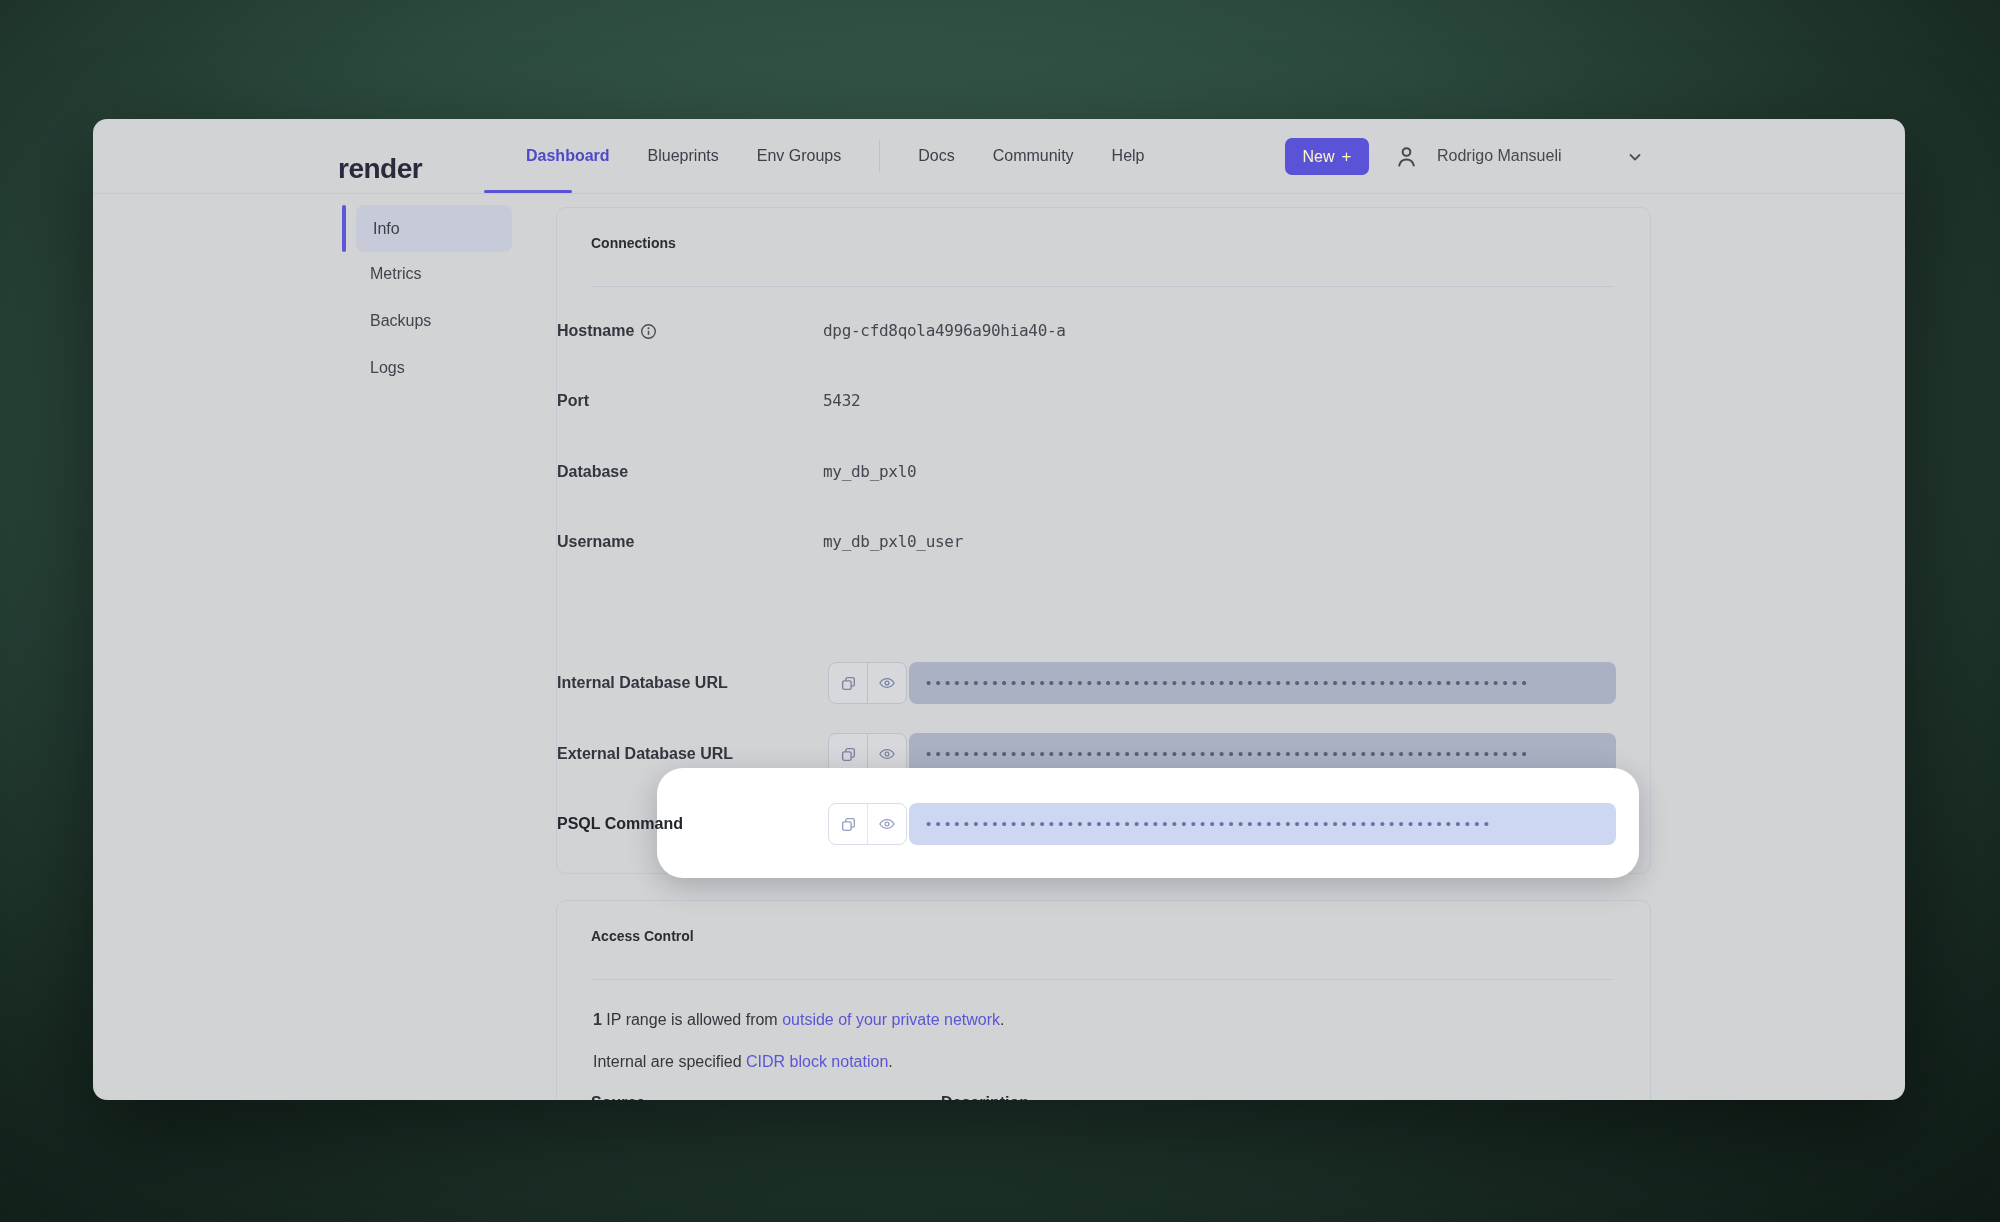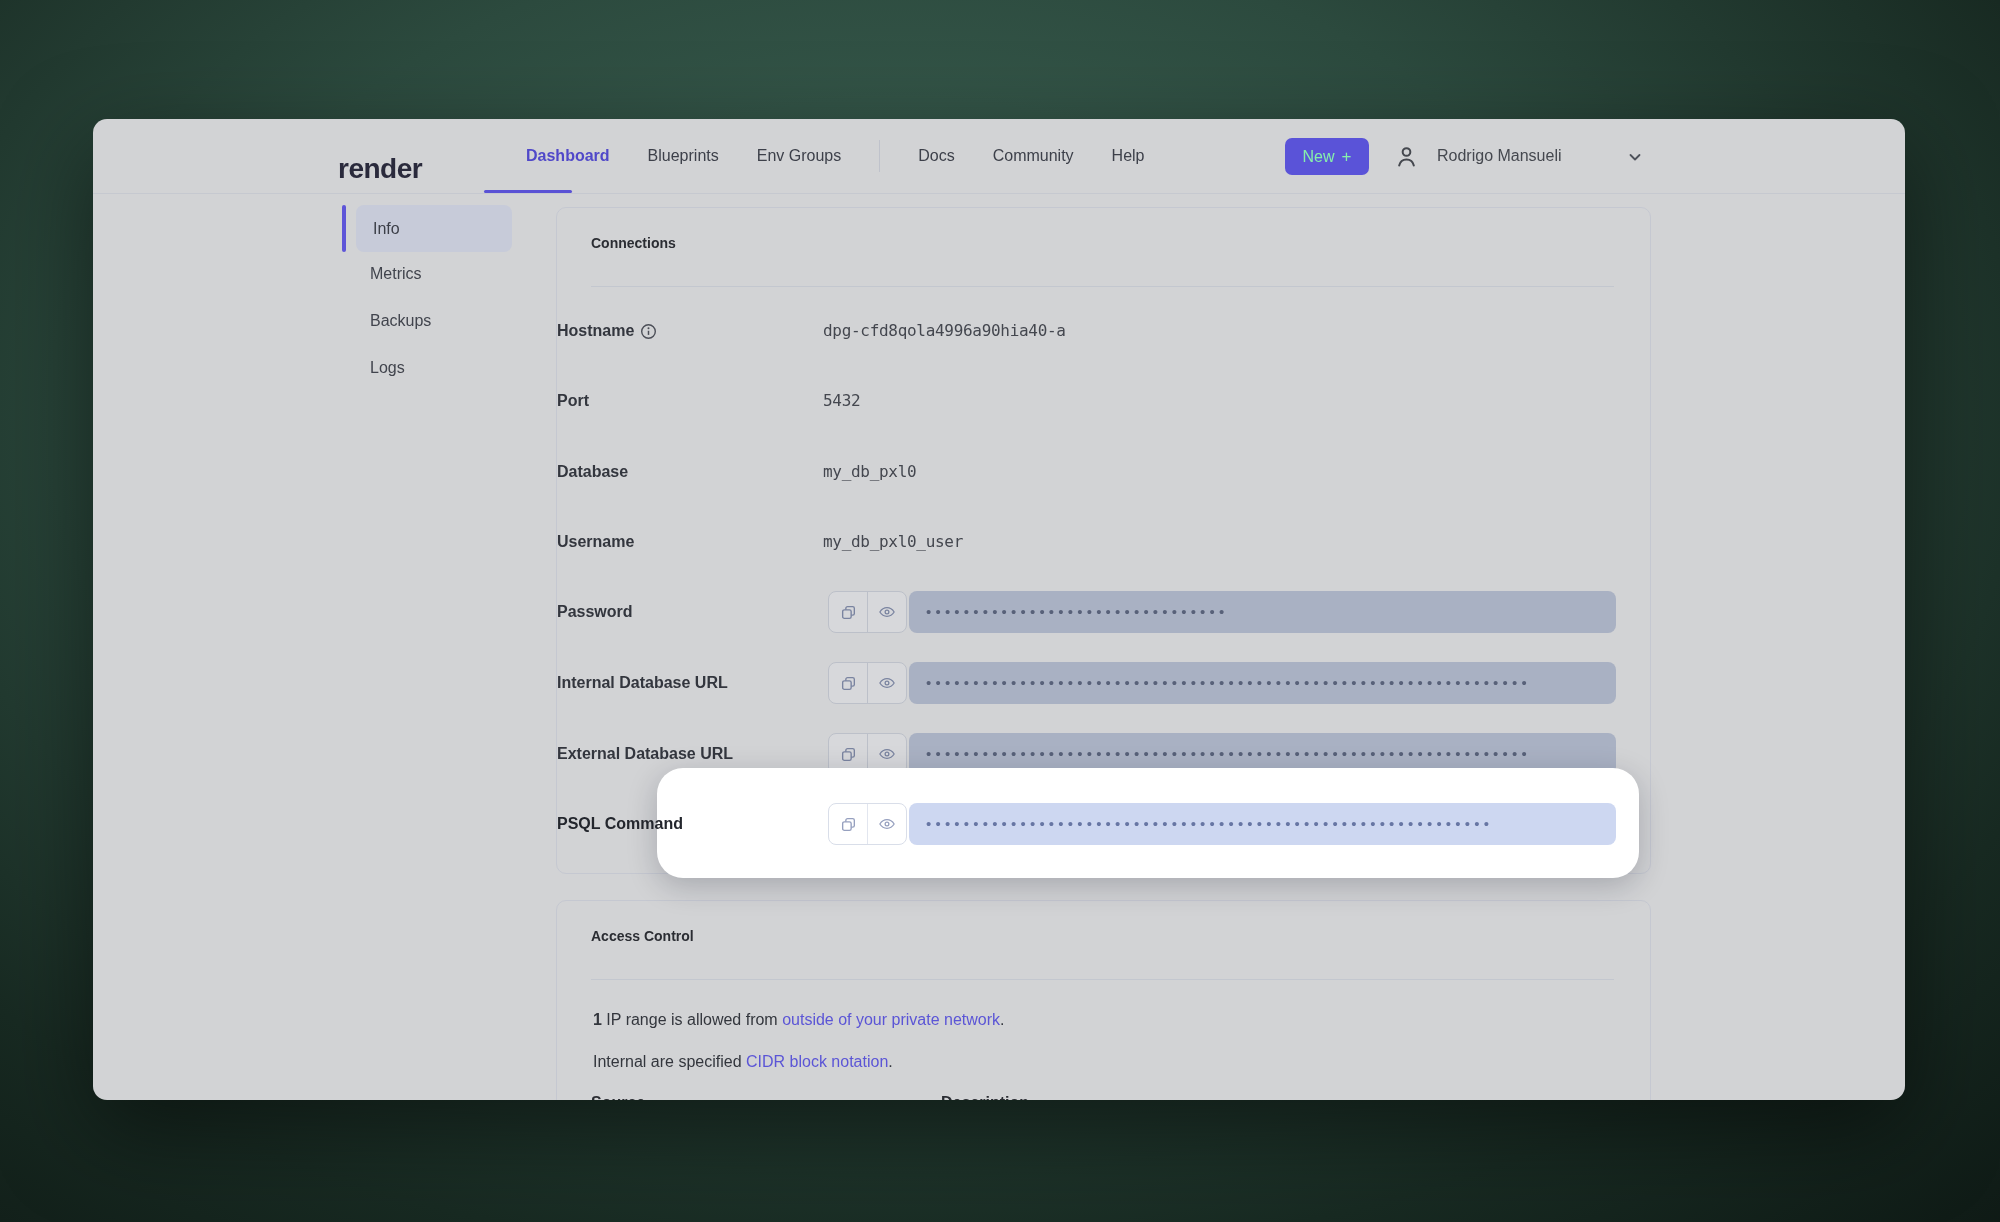--- a/index.html
+++ b/index.html
@@ -18,21 +18,21 @@
   
   .navbar{position:absolute;left:0;top:0;width:100%;height:74px;border-bottom:1px solid #c6c9d0;}
   .logo{position:absolute;left:245px;top:50%;transform:translateY(-50%);
     font-size:28px;font-weight:700;letter-spacing:-0.5px;color:#2a2a3c;margin-top:13px;}
   .navlinks{position:absolute;left:396px;top:0;height:100%;display:flex;align-items:center;gap:38px;}
   .navlink{font-size:16px;color:#3d404a;cursor:pointer;white-space:nowrap;}
   .navlink.active{color:#5048c9;font-weight:600;margin-left:37px;}
   .navdivider{width:1px;height:32px;background:#bfc2cb;}
   .active-underline{position:absolute;left:391px;bottom:0;width:88px;height:3px;background:#5a52d5;border-radius:2px;}
   .new-btn{position:absolute;left:1192px;top:19px;width:84px;height:37px;border:none;cursor:pointer;
-    background:#5a53d8;border-radius:7px;color:#86efac;font-size:16px;font-family:inherit;
+    background:#5a53d8;border-radius:7px;color:#fef9c3;font-size:16px;font-family:inherit;
     display:flex;align-items:center;justify-content:center;gap:7px;}
   .new-btn .plus{font-size:17px;line-height:1;}
   .person{position:absolute;left:1300px;top:24px;color:#45484f;}
   .username{position:absolute;left:1344px;top:50%;transform:translateY(-50%);font-size:16px;color:#45484f;}
   .chev{position:absolute;left:1534px;top:30px;color:#4e525b;}
   
   .sbar{position:absolute;left:249px;top:86px;width:4px;height:47px;background:#5e55d8;border-radius:2px;}
   .spill{position:absolute;left:263px;top:86px;width:156px;height:47px;background:#c7cbd9;border-radius:8px;
     display:flex;align-items:center;padding-left:17px;box-sizing:border-box;font-size:16px;color:#3c3f48;cursor:pointer;}
   .sitem{position:absolute;left:277px;font-size:16px;color:#41444d;cursor:pointer;}
@@ -140,38 +140,20 @@
     <div class="crow" style="top:243px">
       <div class="rlabel">Database</div>
       <div class="rvalue">my_db_pxl0</div>
     </div>
 
     <div class="crow" style="top:313px">
       <div class="rlabel">Username</div>
       <div class="rvalue">my_db_pxl0_user</div>
     </div>
 
-    <div class="crow" style="top:383px">
-      <div class="rlabel">Password</div>
-      <div class="btns">
-        <button class="btn">
-          <svg width="17" height="17" viewBox="0 0 16 16" fill="none" stroke="currentColor" stroke-width="1.3">
-              <rect x="5.5" y="2.5" width="8" height="8" rx="1.6"></rect>
-              <rect class="front" x="2.5" y="5.5" width="8" height="8" rx="1.6"></rect>
-            </svg>
-        </button>
-        <button class="btn">
-          <svg width="18" height="18" viewBox="0 0 24 24" fill="none" stroke="currentColor" stroke-width="1.7">
-              <path d="M2.5 12s3.6-5.8 9.5-5.8S21.5 12 21.5 12s-3.6 5.8-9.5 5.8S2.5 12 2.5 12z"></path>
-              <circle cx="12" cy="12" r="2.5"></circle>
-            </svg>
-        </button>
-      </div>
-      <div class="field">••••••••••••••••••••••••••••••••</div>
-    </div>
 
     <div class="crow" style="top:454px">
       <div class="rlabel">Internal Database URL</div>
       <div class="btns">
         <button class="btn">
           <svg width="17" height="17" viewBox="0 0 16 16" fill="none" stroke="currentColor" stroke-width="1.3">
               <rect x="5.5" y="2.5" width="8" height="8" rx="1.6"></rect>
               <rect class="front" x="2.5" y="5.5" width="8" height="8" rx="1.6"></rect>
             </svg>
         </button>

